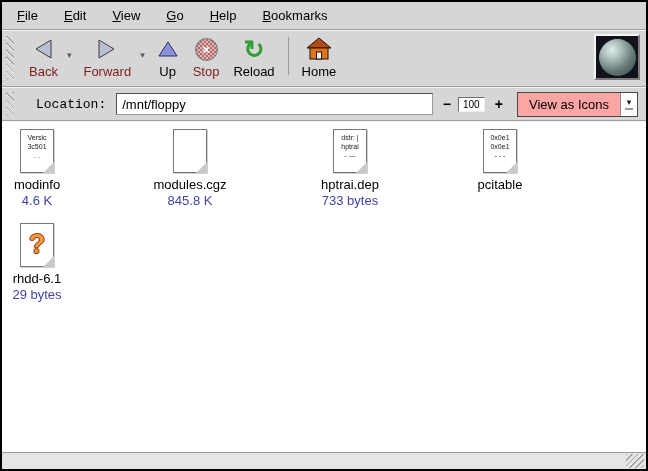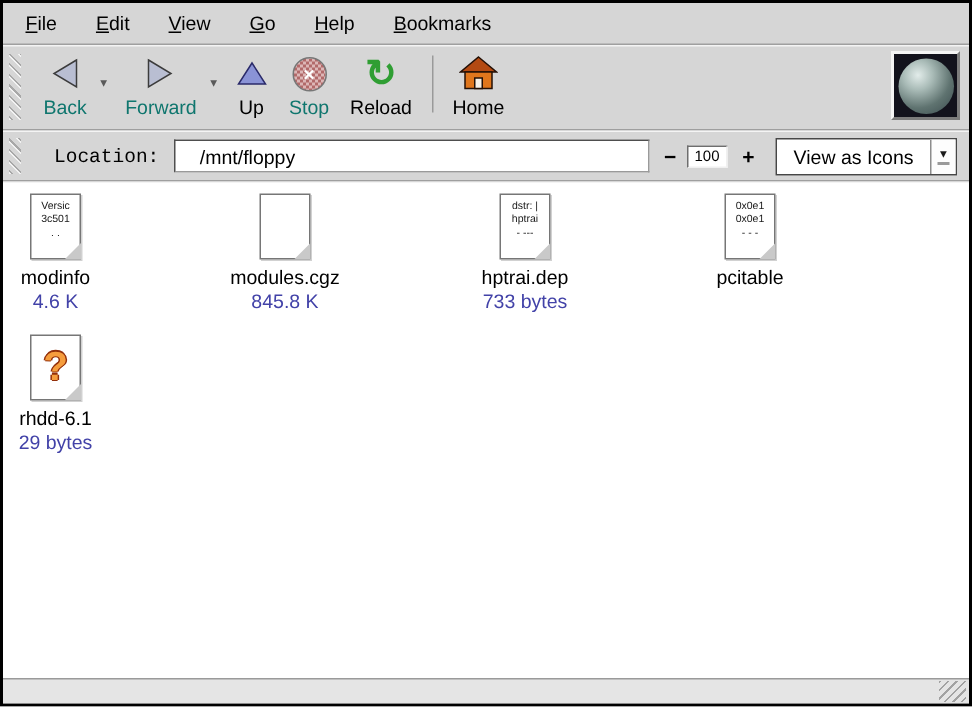--- a/index.html
+++ b/index.html
@@ -14,42 +14,42 @@
   .menu-item{padding:5px 13px;font-size:13px;cursor:default;}
   .mn{text-decoration:underline;}
   .sep{flex:none;height:2px;border-top:1px solid #9f9f9f;border-bottom:1px solid #f4f4f4;}
   
   .toolbar{height:55px;display:flex;align-items:flex-start;padding:3px 6px 0 4px;flex:none;}
   .drag-handle{width:8px;height:44px;margin:2px 8px 0 0;flex:none;
     background:repeating-linear-gradient(45deg,#f2f2f2 0 1px,#a8a8a8 1px 2px,#d6d6d6 2px 5px);}
   .tbtn{display:flex;flex-direction:column;align-items:center;padding:1px 7px;font-size:13px;cursor:default;}
   .icon-box{height:28px;display:flex;align-items:center;justify-content:center;}
   .tlabel{margin-top:1px;white-space:nowrap;}
-  .tbtn.disabled .tlabel{color:#0f766e;}
+  .tbtn.disabled .tlabel{color:#7f1d1d;}
   .chev{font-size:9px;color:#5a5a5a;margin:16px 5px 0 2px;line-height:10px;}
   .stop-circle{width:23px;height:23px;border-radius:50%;border:1px solid #777;
     background:repeating-conic-gradient(#b26a6a 0% 25%,#dcb6b6 0% 50%) 0 0/4px 4px;
     display:flex;align-items:center;justify-content:center;color:#fff;font-weight:bold;font-size:13px;line-height:1;}
   .reload-glyph{font-size:25px;line-height:25px;font-weight:bold;color:#2f9e33;}
   .tsep{width:1px;height:38px;background:#9a9a9a;margin:3px 6px 0 6px;flex:none;}
   .throbber{margin-left:auto;width:46px;height:46px;flex:none;background:#12121c;
     border:2px solid;border-color:#f4f4f4 #7c7c7c #7c7c7c #f4f4f4;
     display:flex;align-items:center;justify-content:center;}
   .sphere{width:37px;height:37px;border-radius:50%;
     background:radial-gradient(circle at 35% 30%,#e2ecea 0%,#a9bbb7 28%,#5f7370 62%,#394a4d 100%);}
   
   .locbar{height:32px;display:flex;align-items:center;padding:0 8px 0 4px;flex:none;}
   .loc-label{font-size:13px;margin:0 10px 0 14px;white-space:nowrap;font-family:Liberation Mono, monospace;}
   .loc-input{flex:1;height:22px;border:1px solid #4e4e4e;border-bottom-color:#9a9a9a;border-right-color:#9a9a9a;
-    background:#fff;font-family:"Liberation Sans",sans-serif;font-size:13px;padding:0 16px;outline:none;}
+    background:#fff;font-family:"Liberation Sans",sans-serif;font-size:13px;padding:0 5px;outline:none;}
   .zoom-btn{font-size:14px;font-weight:bold;padding:0 4px;margin-left:6px;cursor:default;}
   .zoom-level{width:27px;height:15px;margin-left:3px;background:#ffffff;
     border:1px solid #6e6e6e;border-bottom-color:#f0f0f0;border-right-color:#f0f0f0;
     font-size:10px;text-align:center;line-height:13px;}
-  .viewas{height:25px;margin-left:10px;background:#ffffff;border:1px solid #474747;
+  .viewas{height:25px;margin-left:10px;background:#fca5a5;border:1px solid #474747;
     display:flex;align-items:stretch;cursor:default;}
   .vtext{padding:0 11px;font-size:13px;display:flex;align-items:center;white-space:nowrap;}
   .varrow{width:17px;border-left:1px solid #8c8c8c;display:flex;flex-direction:column;
     align-items:center;justify-content:center;background:#fdfdfd;}
   .varrow .tri{font-size:9px;line-height:7px;color:#1a1a1a;}
   .varrow .bar{width:8px;height:2px;background:#9a9a9a;margin-top:2px;}
   
   .content{flex:1;background:#fff;position:relative;overflow:hidden;}
   .file-item{position:absolute;width:132px;transform:translateX(-50%);text-align:center;cursor:pointer;}
   .page{position:relative;width:34px;height:44px;margin:0 auto;background:#fff;

